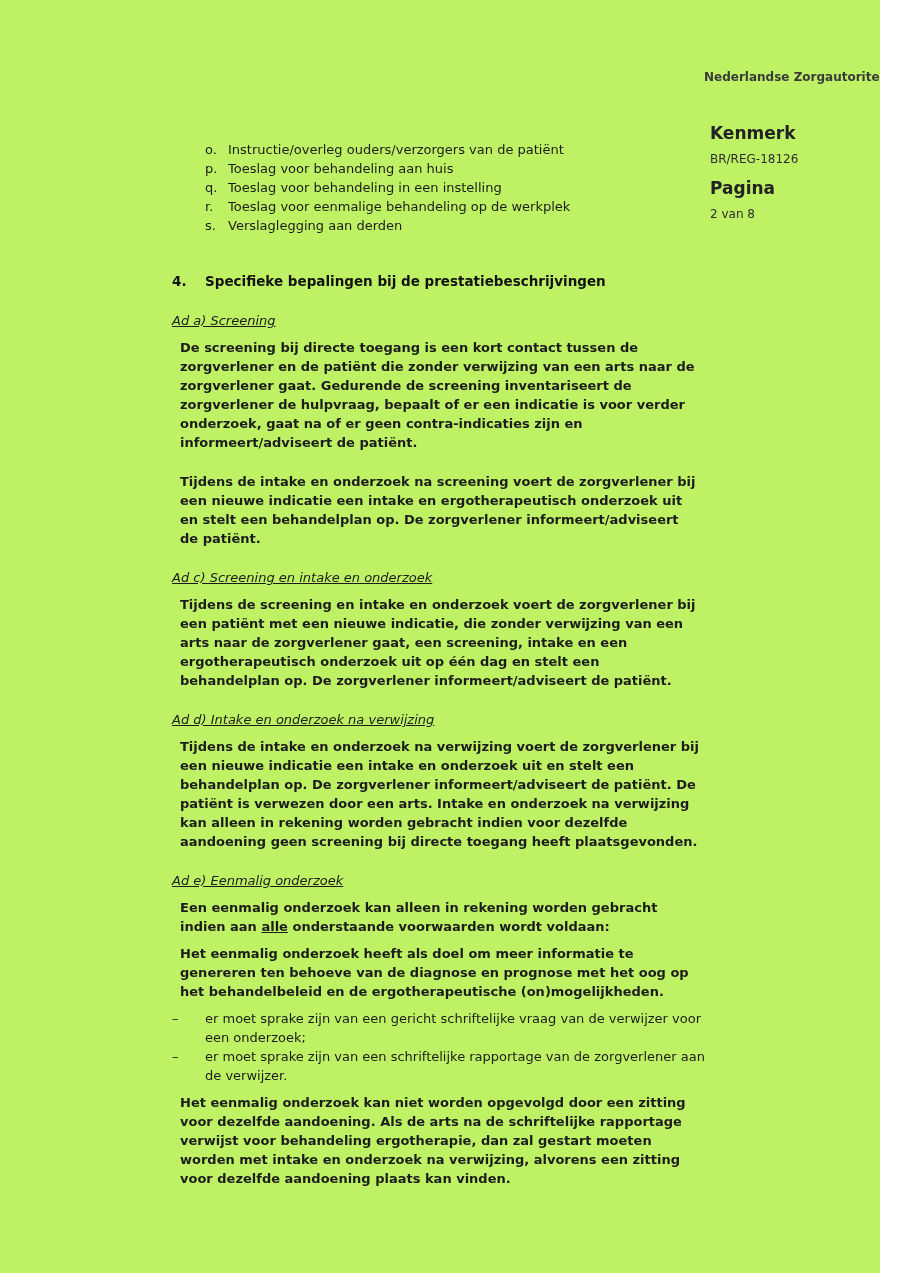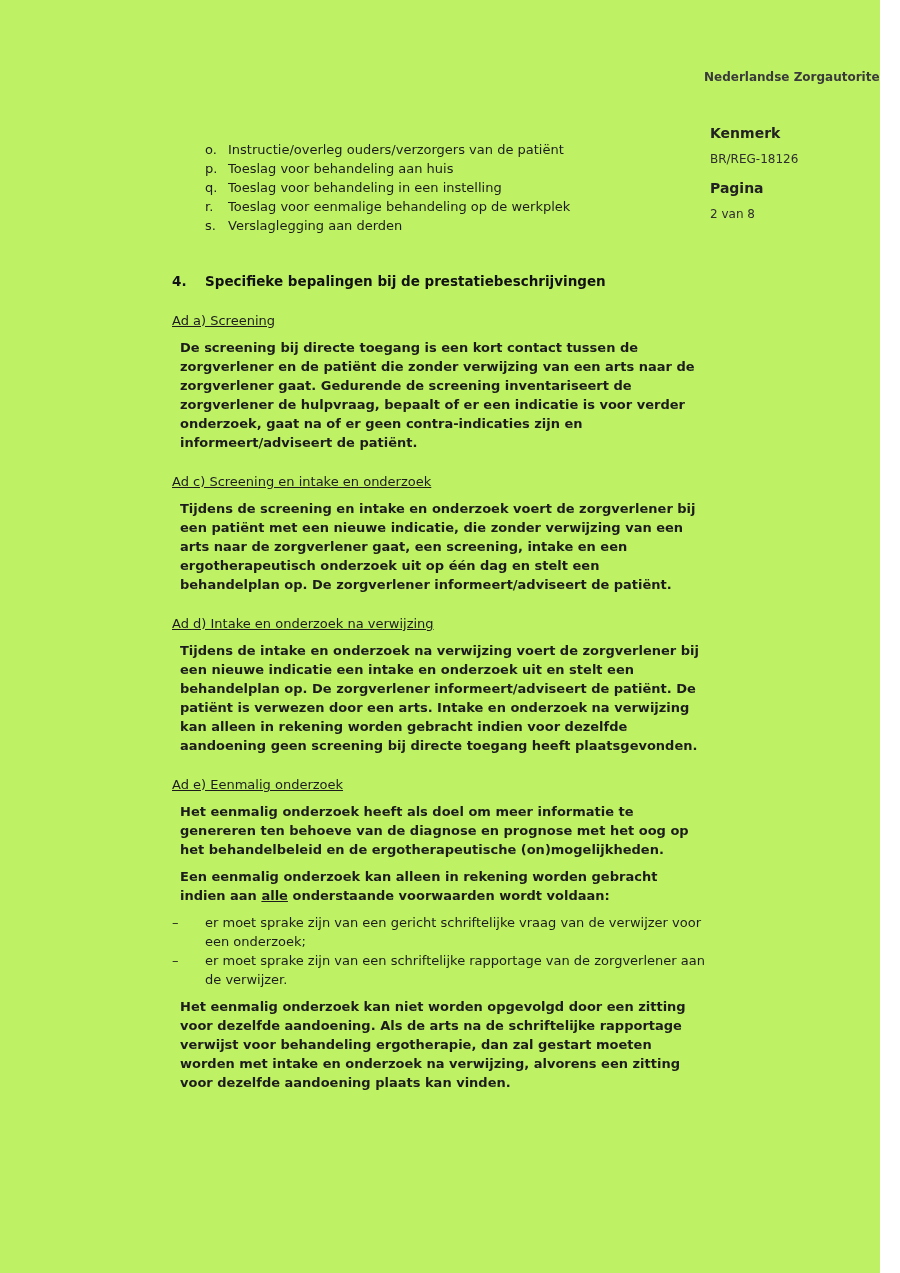--- a/index.html
+++ b/index.html
@@ -25,21 +25,21 @@
     color: #3a3a3a;
     white-space: nowrap;
   }
   .meta-block {
     position: absolute;
     left: 710px;
   }
   .meta-kenmerk { top: 127px; }
   .meta-pagina  { top: 182px; }
   .meta-label {
-    font-size: 14px;
+    font-size: 17px;
     font-weight: bold;
     color: #222;
     line-height: 13px;
   }
   .meta-value {
     font-size: 12px;
     color: #2e2e2e;
     line-height: 14px;
     margin-top: 12px;
   }
@@ -57,21 +57,21 @@
   .alpha-list .li-text { flex: 1; }
   .section-heading {
     display: flex;
     margin-top: 37px;
     font-size: 13.5px;
     font-weight: bold;
     color: #111;
   }
   .sec-num { flex: 0 0 33px; width: 33px; }
   .subsection { margin-top: 20px; }
-  .sub-heading { text-decoration: underline; }
+  .sub-heading { text-decoration: underline; font-style: italic; }
   p { margin: 8px; font-weight: bold; }
   .cond { display: flex; }
   .cond-marker { flex: 0 0 33px; width: 33px; }
   .cond-text { flex: 1; }
   .u { text-decoration: underline; }
 </style>
 </head>
 <body>
 
 <div class="page">
@@ -117,36 +117,37 @@
         <span class="sec-num">4.</span>
         <span class="sec-title">Specifieke bepalingen bij de prestatiebeschrijvingen</span>
       </div>
 
     <div class="subsection">
       <div class="sub-heading">Ad a) Screening</div>
       <p>De screening bij directe toegang is een kort contact tussen de zorgverlener en de patiënt die zonder verwijzing van een arts naar de zorgverlener gaat. Gedurende de screening inventariseert de zorgverlener de hulpvraag, bepaalt of er een indicatie is voor verder onderzoek, gaat na of er geen contra-indicaties zijn en informeert/adviseert de patiënt.</p>
     </div>
 
     <div class="subsection">
+      <p>Tijdens de intake en onderzoek na screening voert de zorgverlener bij een nieuwe indicatie een intake en ergotherapeutisch onderzoek uit en stelt een behandelplan op. De zorgverlener informeert/adviseert de patiënt.</p>
     </div>
 
     <div class="subsection">
       <div class="sub-heading">Ad c) Screening en intake en onderzoek</div>
       <p>Tijdens de screening en intake en onderzoek voert de zorgverlener bij een patiënt met een nieuwe indicatie, die zonder verwijzing van een arts naar de zorgverlener gaat, een screening, intake en een ergotherapeutisch onderzoek uit op één dag en stelt een behandelplan op. De zorgverlener informeert/adviseert de patiënt.</p>
     </div>
 
     <div class="subsection">
       <div class="sub-heading">Ad d) Intake en onderzoek na verwijzing</div>
       <p>Tijdens de intake en onderzoek na verwijzing voert de zorgverlener bij een nieuwe indicatie een intake en onderzoek uit en stelt een behandelplan op. De zorgverlener informeert/adviseert de patiënt. De patiënt is verwezen door een arts. Intake en onderzoek na verwijzing kan alleen in rekening worden gebracht indien voor dezelfde aandoening geen screening bij directe toegang heeft plaatsgevonden.</p>
     </div>
 
     <div class="subsection">
       <div class="sub-heading">Ad e) Eenmalig onderzoek</div>
+      <p><span>Een eenmalig onderzoek kan alleen in rekening worden gebracht indien aan </span><span class="u">alle</span><span> onderstaande voorwaarden wordt voldaan:</span></p>
       <p>Het eenmalig onderzoek heeft als doel om meer informatie te genereren ten behoeve van de diagnose en prognose met het oog op het behandelbeleid en de ergotherapeutische (on)mogelijkheden.</p>
-      <p><span>Een eenmalig onderzoek kan alleen in rekening worden gebracht indien aan </span><span class="u">alle</span><span> onderstaande voorwaarden wordt voldaan:</span></p>
       <div class="cond">
           <span class="cond-marker">–</span>
           <span class="cond-text">er moet sprake zijn van een gericht schriftelijke vraag van de verwijzer voor een onderzoek;</span>
         </div>
       <div class="cond">
           <span class="cond-marker">–</span>
           <span class="cond-text">er moet sprake zijn van een schriftelijke rapportage van de zorgverlener aan de verwijzer.</span>
         </div>
       <p>Het eenmalig onderzoek kan niet worden opgevolgd door een zitting voor dezelfde aandoening. Als de arts na de schriftelijke rapportage verwijst voor behandeling ergotherapie, dan zal gestart moeten worden met intake en onderzoek na verwijzing, alvorens een zitting voor dezelfde aandoening plaats kan vinden.</p>
     </div>

